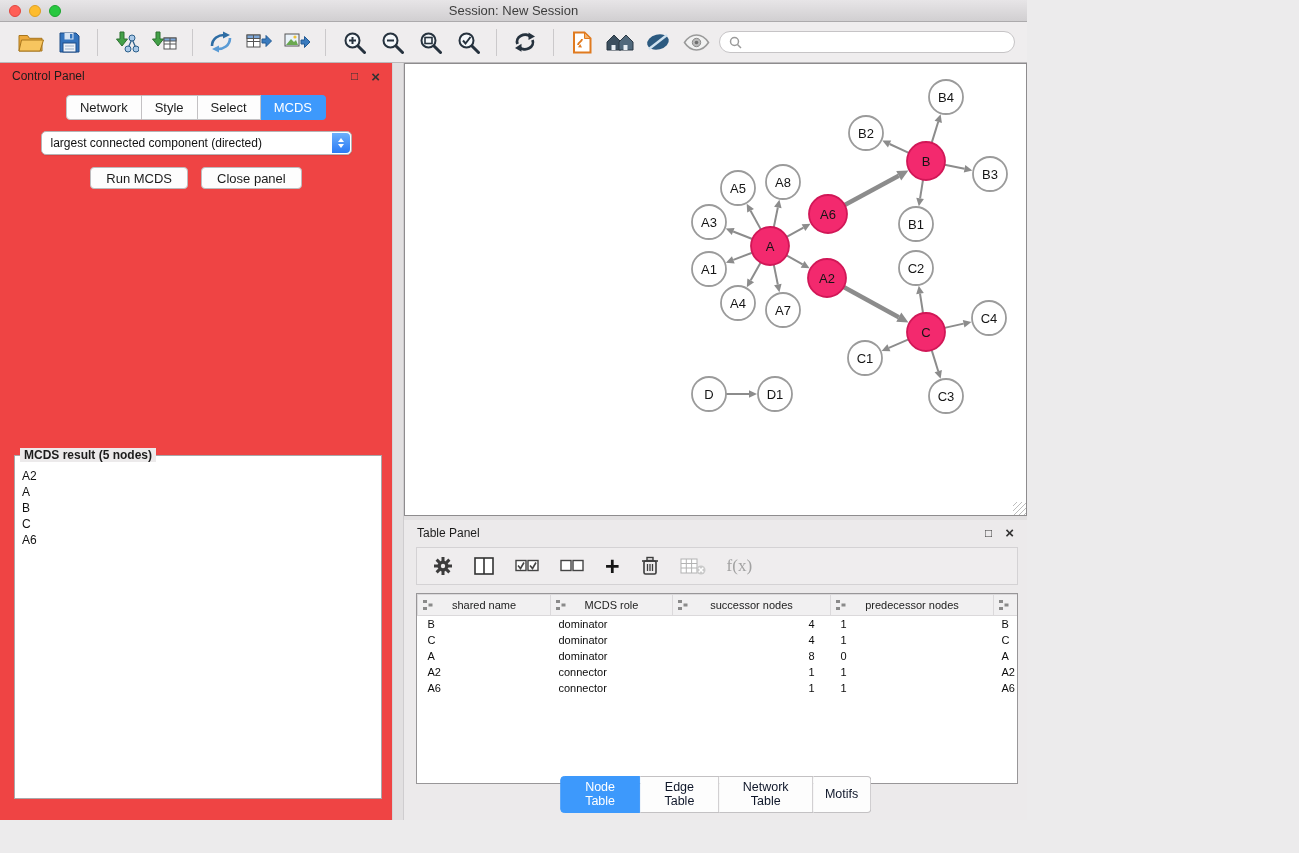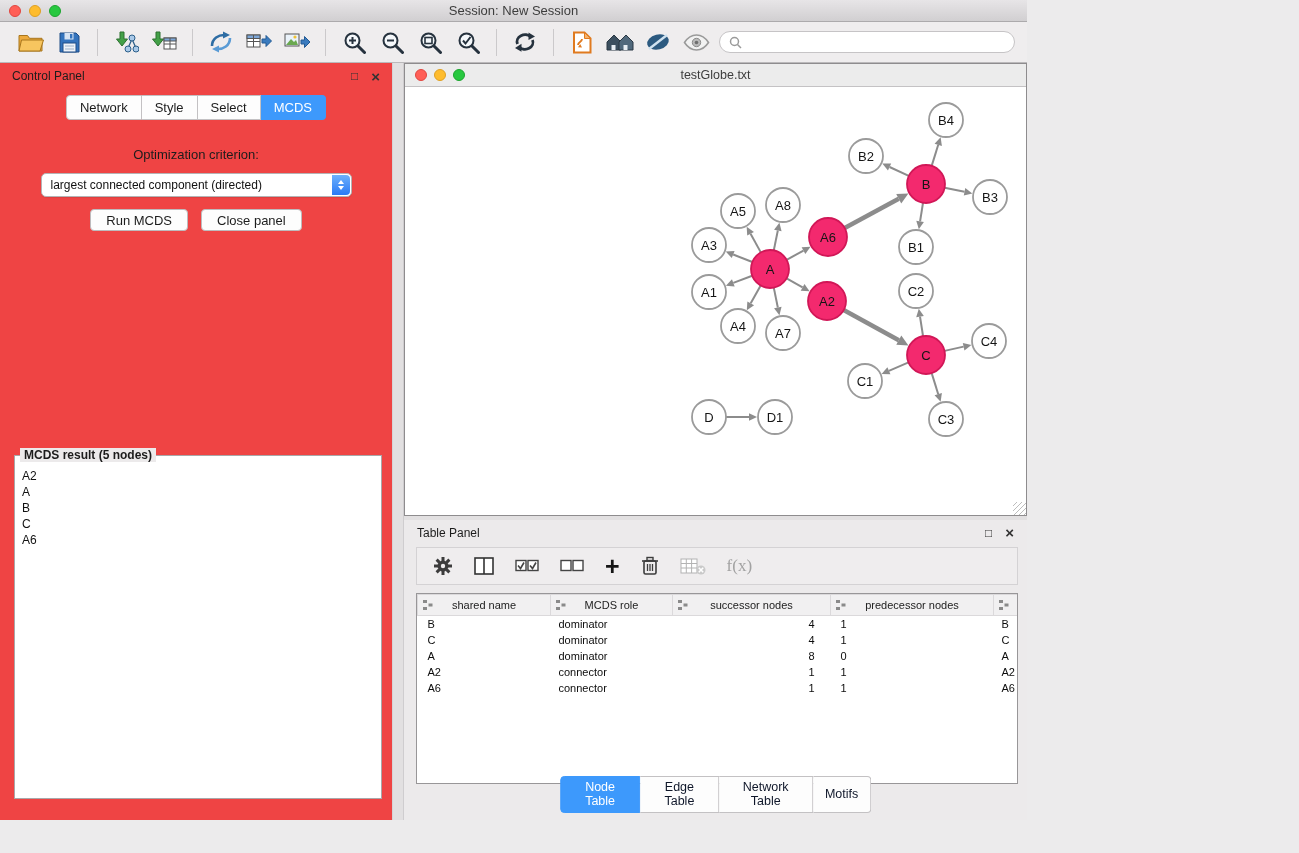--- a/index.html
+++ b/index.html
@@ -258,21 +258,20 @@
           <span class="wc-float">□</span>
           <span class="wc-close">×</span>
         </span>
       </div>
       <div class="cp-tabs">
           <button class="cp-tab">Network</button>
           <button class="cp-tab">Style</button>
           <button class="cp-tab">Select</button>
           <button class="cp-tab active">MCDS</button>
         </div>
-      <div class="cp-opt-label">Optimization criterion:</div>
       <div class="dropdown">
         <span class="dd-text">largest connected component (directed)</span>
         <span class="dd-stepper">
             <i class="up"></i>
             <i class="down"></i>
           </span>
       </div>
       <div class="cp-buttons">
         <button class="mac-btn">Run MCDS</button>
         <button class="mac-btn">Close panel</button>
@@ -287,28 +286,20 @@
             <div class="gb-item">A6</div>
           </div>
       </div>
     </div>
 
     <div class="divider"></div>
 
     <div class="right">
 
       <div class="net-window">
-        <div class="net-titlebar">
-          <div class="traffic traffic-sm">
-            <span class="tl tl-red"></span>
-            <span class="tl tl-yellow"></span>
-            <span class="tl tl-green"></span>
-          </div>
-          <div class="nw-title">testGlobe.txt</div>
-        </div>
         <div class="canvas">
           <svg id="graph-svg" width="893" height="427" viewBox="0 0 893 427">
               <line x1="355.8215304846846" y1="165.3640240034909" x2="345.5600109156947" y2="146.76501978469665" stroke="#8c8c8c" stroke-width="2"></line>
               <polygon points="341.695392172404,139.7603983124823 348.9222292223576,144.91000278791714 342.1977926090318,148.62003678147616" fill="#8c8c8c"></polygon>
               <line x1="368.782138561512" y1="163.38024092794097" x2="372.8244419684573" y2="143.4796703091334" stroke="#8c8c8c" stroke-width="2"></line>
               <polygon points="374.4169213627781,135.63977175247697 376.58759327565235,144.2440604184074 369.0612906612622,142.71528019985942" fill="#8c8c8c"></polygon>
               <line x1="347.3192469177497" y1="175.04363813157366" x2="328.194714744132" y2="167.51923203047818" stroke="#8c8c8c" stroke-width="2"></line>
               <polygon points="320.75018713055294,164.5902375595618 329.60063209017187,163.94585877596023 326.78879739809213,171.09260528499613" fill="#8c8c8c"></polygon>
               <line x1="347.22175155851795" y1="188.70327400252603" x2="328.32812944623856" y2="195.82709873338544" stroke="#8c8c8c" stroke-width="2"></line>
               <polygon points="320.84255115508824,198.64952989234376 326.97336248993855,192.23402115363328 329.6828964025386,199.4201763131376" fill="#8c8c8c"></polygon>

